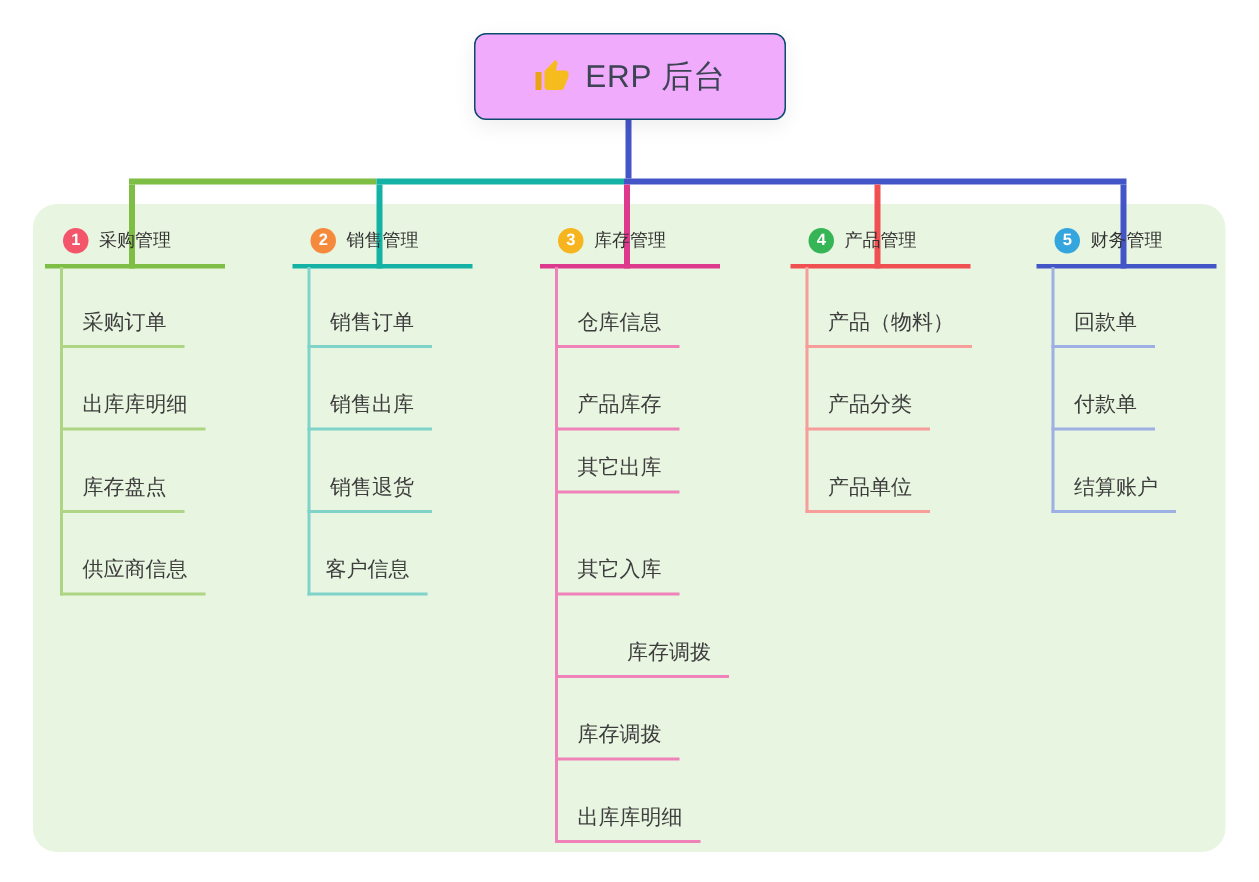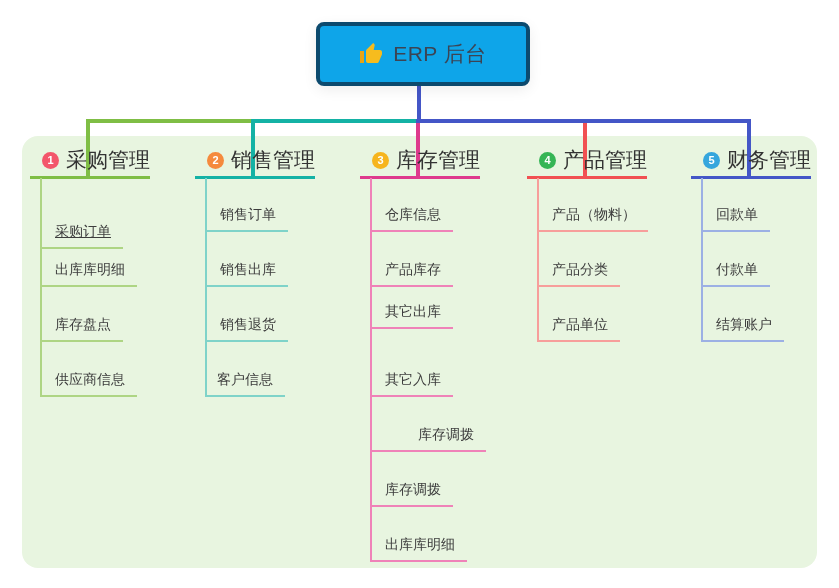--- a/index.html
+++ b/index.html
@@ -1,27 +1,27 @@
 <!DOCTYPE html>
 <html><head>
 <meta charset="utf-8">
 <style>
   html,body{margin:0;padding:0;background:#ffffff;font-family:"Liberation Sans","DejaVu Sans",sans-serif;}
   .canvas{position:relative;width:839px;height:588px;overflow:hidden;background:#ffffff;}
   .panel{position:absolute;left:22px;top:136px;width:795px;height:432px;border-radius:16px;background:#e8f5e0;}
-  .root-card{position:absolute;left:316px;top:22px;width:206px;height:56px;background:#0ea5e9;border:4px solid #0c4a6e;
+  .root-card{position:absolute;left:316px;top:22px;width:206px;height:56px;background:#f0abfc;border:1px solid #0c4a6e;
     border-radius:8px;box-shadow:0 4px 14px rgba(0,0,0,.07);display:flex;align-items:center;justify-content:center;gap:10px;}
   .root-title{font-size:21px;color:#3c4454;letter-spacing:.5px;}
   .hline{position:absolute;height:4px;}
   .vline{position:absolute;width:4px;}
   .topic{position:absolute;width:120px;height:31px;box-sizing:border-box;display:flex;align-items:center;
     padding:0 0 4px 12px;border-bottom-style:solid;border-bottom-width:3px;cursor:default;}
   .badge{width:17px;height:17px;min-width:17px;border-radius:50%;color:#ffffff;font-size:11px;font-weight:bold;
     display:flex;align-items:center;justify-content:center;line-height:17px;}
-  .topic-label{font-size:21px;color:#333333;margin-left:7px;white-space:nowrap;}
+  .topic-label{font-size:12px;color:#333333;margin-left:7px;white-space:nowrap;}
   .spine{position:absolute;width:2px;}
   .child{position:absolute;display:inline-block;white-space:nowrap;font-size:14px;color:#3d3d3d;line-height:20px;
     padding:0 12px 6px 15px;border-bottom-style:solid;border-bottom-width:2px;cursor:default;}
   .thumb-icon{width:24px;height:24px;display:block;}
 </style>
 </head>
 <body>
 
 <div class="canvas">
   <div class="panel" style="background: rgb(232, 245, 224);"></div>
@@ -35,21 +35,21 @@
       <div class="vline" style="left: 416px; top: 123px; height: 56px; background: rgb(222, 58, 141);"></div>
       <div class="vline" style="left: 583px; top: 123px; height: 56px; background: rgb(241, 80, 82);"></div>
       <div class="vline" style="left: 747px; top: 123px; height: 56px; background: rgb(68, 86, 199);"></div>
     </div>
   <div id="branches">
       <div class="topic" style="left: 30px; top: 148px; border-bottom-color: rgb(127, 190, 69);">
         <div class="badge" style="background: rgb(243, 86, 107);">1</div>
         <span class="topic-label">采购管理</span>
       </div>
       <div class="spine" style="left: 40px; top: 178px; height: 219px; background: rgb(174, 213, 132);"></div>
-      <div class="child" style="left: 40px; top: 221px; border-bottom-color: rgb(174, 213, 132); text-decoration: underline;">采购订单</div>
+      <div class="child" style="left: 40px; top: 204px; border-bottom-color: rgb(174, 213, 132);">采购订单</div>
       <div class="child" style="left: 40px; top: 259px; border-bottom-color: rgb(174, 213, 132);">出库库明细</div>
       <div class="child" style="left: 40px; top: 314px; border-bottom-color: rgb(174, 213, 132);">库存盘点</div>
       <div class="child" style="left: 40px; top: 369px; border-bottom-color: rgb(174, 213, 132);">供应商信息</div>
       <div class="topic" style="left: 195px; top: 148px; border-bottom-color: rgb(20, 178, 165);">
         <div class="badge" style="background: rgb(245, 138, 61);">2</div>
         <span class="topic-label">销售管理</span>
       </div>
       <div class="spine" style="left: 205px; top: 178px; height: 219px; background: rgb(127, 211, 201);"></div>
       <div class="child" style="left: 205px; top: 204px; border-bottom-color: rgb(127, 211, 201);">销售订单</div>
       <div class="child" style="left: 205px; top: 259px; border-bottom-color: rgb(127, 211, 201);">销售出库</div>

